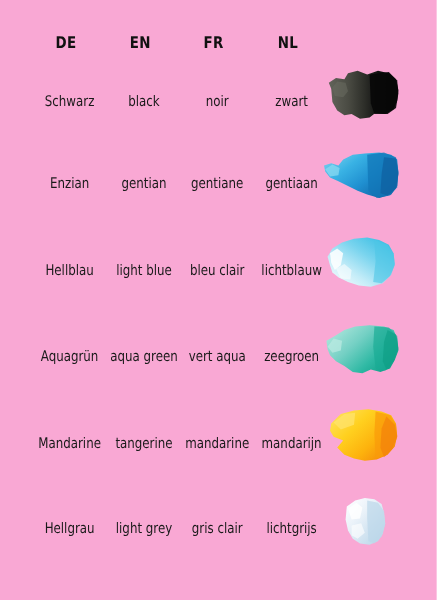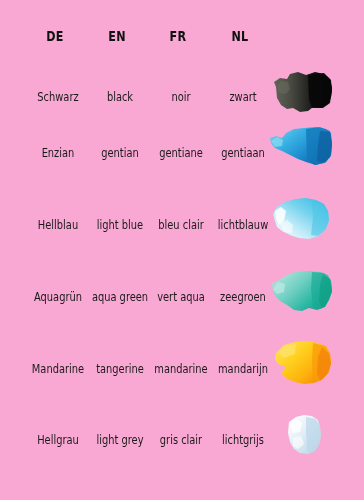--- a/index.html
+++ b/index.html
@@ -85,21 +85,21 @@
 
 <div id="page">
 
   <div class="header-row">
     <div class="header-cell col-de">DE</div>
     <div class="header-cell col-en">EN</div>
     <div class="header-cell col-fr">FR</div>
     <div class="header-cell col-nl">NL</div>
   </div>
 
-  <div class="row" style="top:89px">
+  <div class="row" style="top:76px">
     <div class="cell col-de">Schwarz</div>
     <div class="cell col-en">black</div>
     <div class="cell col-fr">noir</div>
     <div class="cell col-nl">zwart</div>
     <div class="swatch-wrap">
       <svg class="swatch" viewBox="0 0 70 58" preserveAspectRatio="none">
         <defs>
           <linearGradient id="g0" x1="0" y1="0" x2="1" y2="0">
             <stop offset="0%" stop-color="#62635a"></stop>
             <stop offset="28%" stop-color="#4a4b43"></stop>

